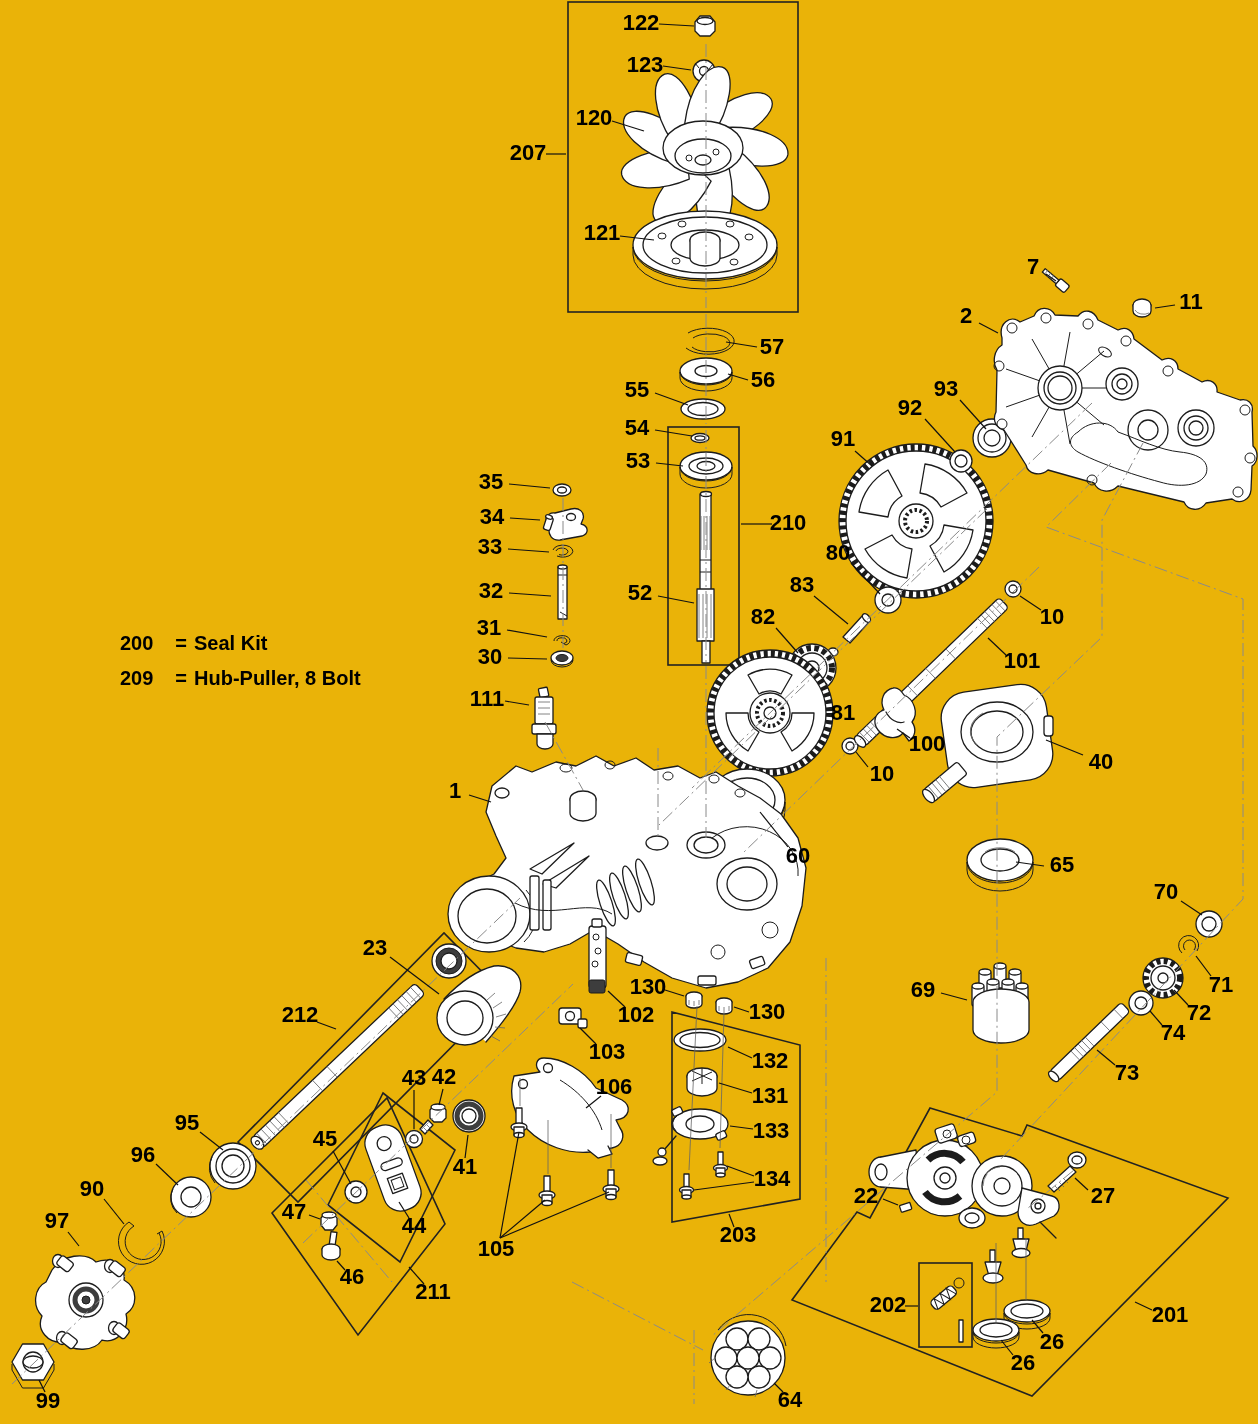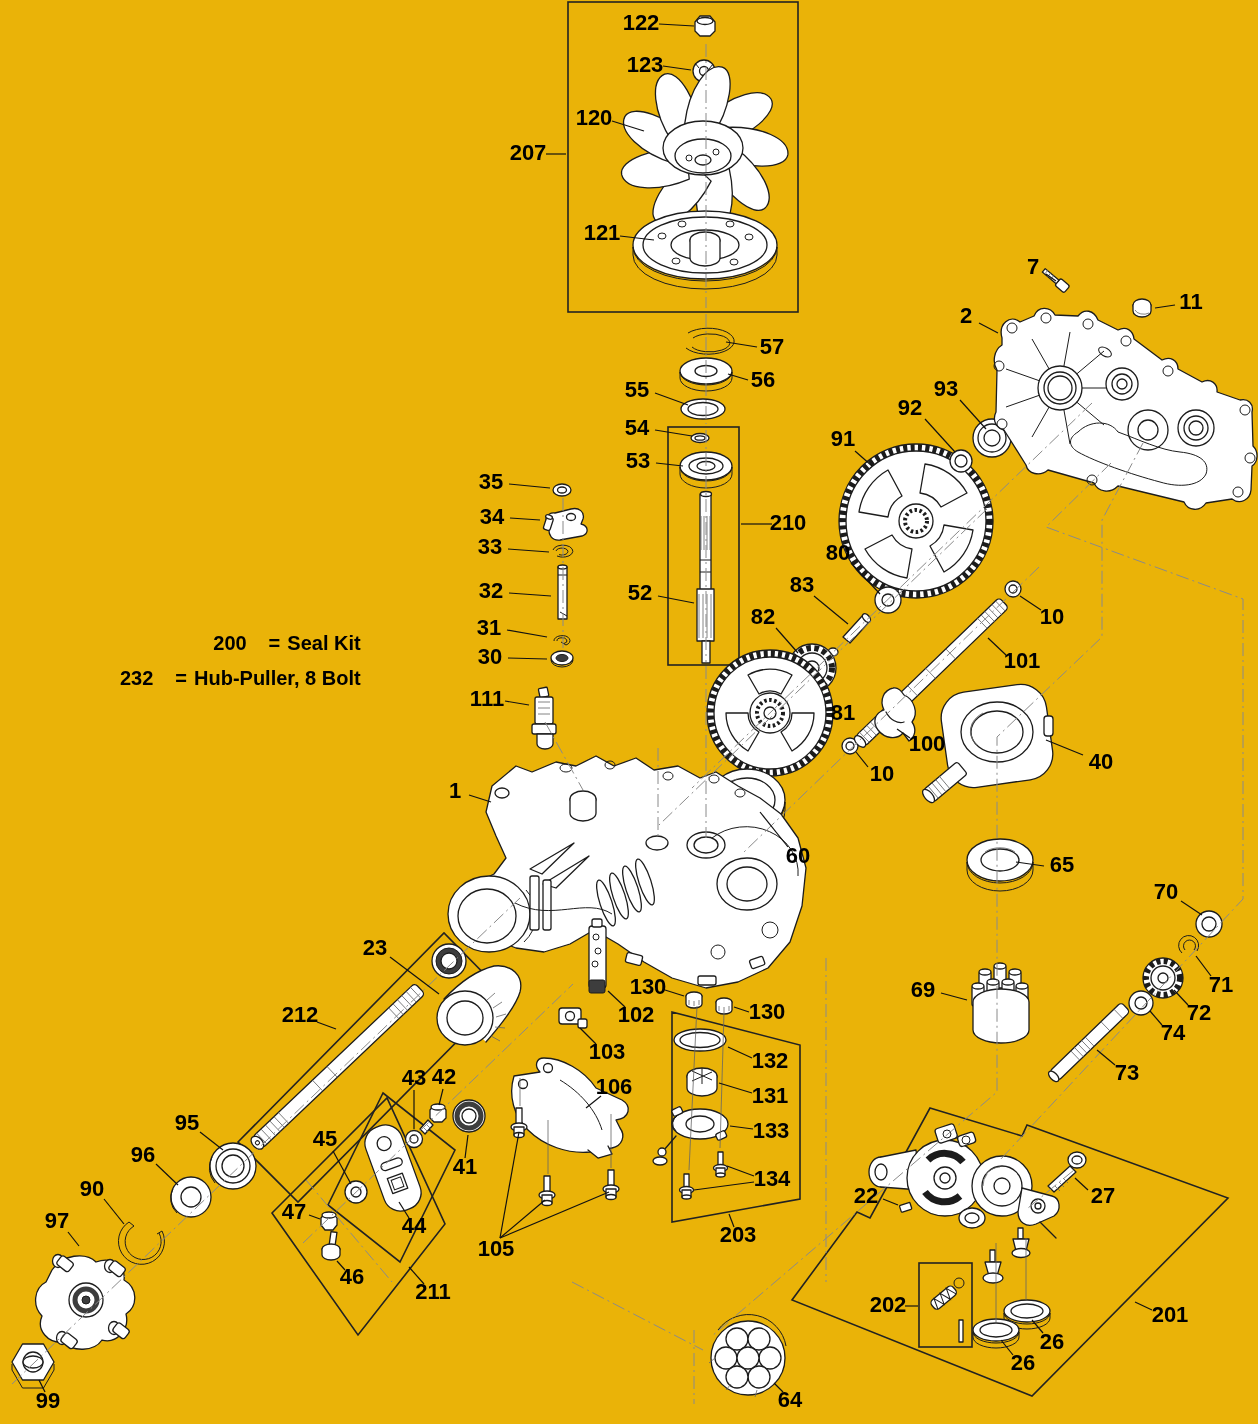--- a/index.html
+++ b/index.html
@@ -9,21 +9,21 @@
   .part{stroke:#1c1c1c;stroke-width:1.3;fill:#fff;stroke-linejoin:round;stroke-linecap:round;}
   .thin{stroke:#1c1c1c;stroke-width:1;fill:none;}
   .dark{fill:#3d3d3d;stroke:#1c1c1c;stroke-width:1;}
   .kitbox{fill:none;stroke:#222;stroke-width:1.6;}
   .dashdot{fill:none;stroke:#8a8a8a;stroke-width:1;stroke-dasharray:13 4 2 4;}
   .guide{fill:none;stroke:#666;stroke-width:.8;}
   #leader-lines polyline{fill:none;stroke:#111;stroke-width:1.2;}
   #callout-labels text{font:700 22px "Liberation Sans",sans-serif;fill:#000;
                        text-anchor:middle;dominant-baseline:middle;}
   #legend{position:absolute;left:120px;top:632px;font:700 20px "Liberation Sans",sans-serif;color:#000;}
-  .legend-row{display:flex;margin-bottom:12px;justify-content:flex-end;}
+  .legend-row{display:flex;margin-bottom:12px;}
   .legend-row .code{width:48px;}
   .legend-row .eq{width:26px;text-align:center;}
 </style>
 </head>
 <body>
 <div id="stage">
 
 <svg id="diagram" width="1258" height="1424" viewBox="0 0 1258 1424">
 <defs>
   <path id="fanblade" d="M706,118 C732,94 762,86 771,99 C779,112 749,137 719,145 Z"></path>
@@ -787,18 +787,18 @@
       </g>
 </svg>
 
 <div id="legend">
   <div class="legend-row">
     <span class="code">200</span>
     <span class="eq">=</span>
     <span class="desc">Seal Kit</span>
   </div>
   <div class="legend-row">
-    <span class="code">232</span>
+    <span class="code">209</span>
     <span class="eq">=</span>
     <span class="desc">Hub-Puller, 8 Bolt</span>
   </div>
 </div>
 </div>
 
 </body></html>

